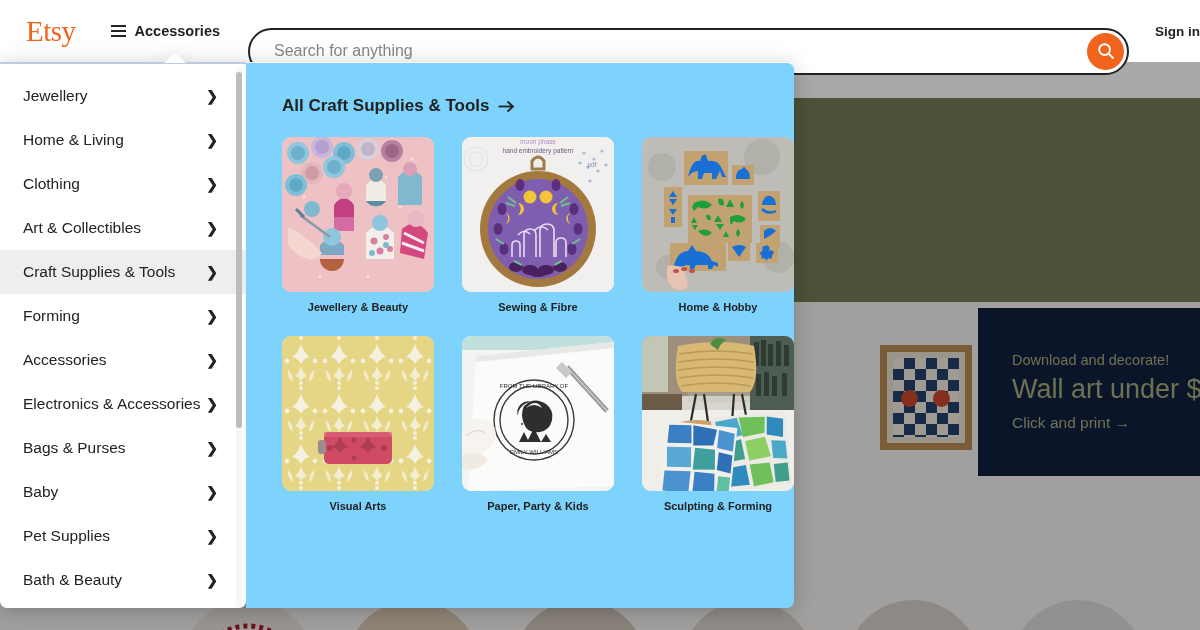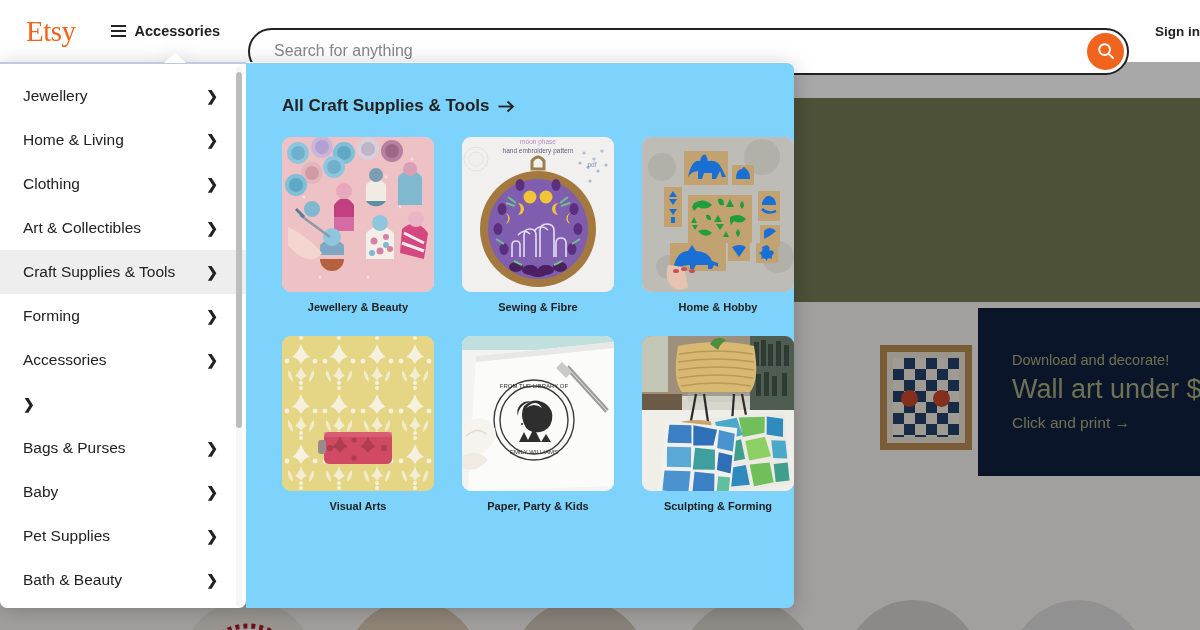--- a/index.html
+++ b/index.html
@@ -324,20 +324,21 @@
       </div>
       <div class="dd-item">
         <span>Forming</span>
         <span class="chev">❯</span>
       </div>
       <div class="dd-item">
         <span>Accessories</span>
         <span class="chev">❯</span>
       </div>
       <div class="dd-item">
+        <span>Electronics &amp; Accessories</span>
         <span class="chev">❯</span>
       </div>
       <div class="dd-item">
         <span>Bags &amp; Purses</span>
         <span class="chev">❯</span>
       </div>
       <div class="dd-item">
         <span>Baby</span>
         <span class="chev">❯</span>
       </div>

